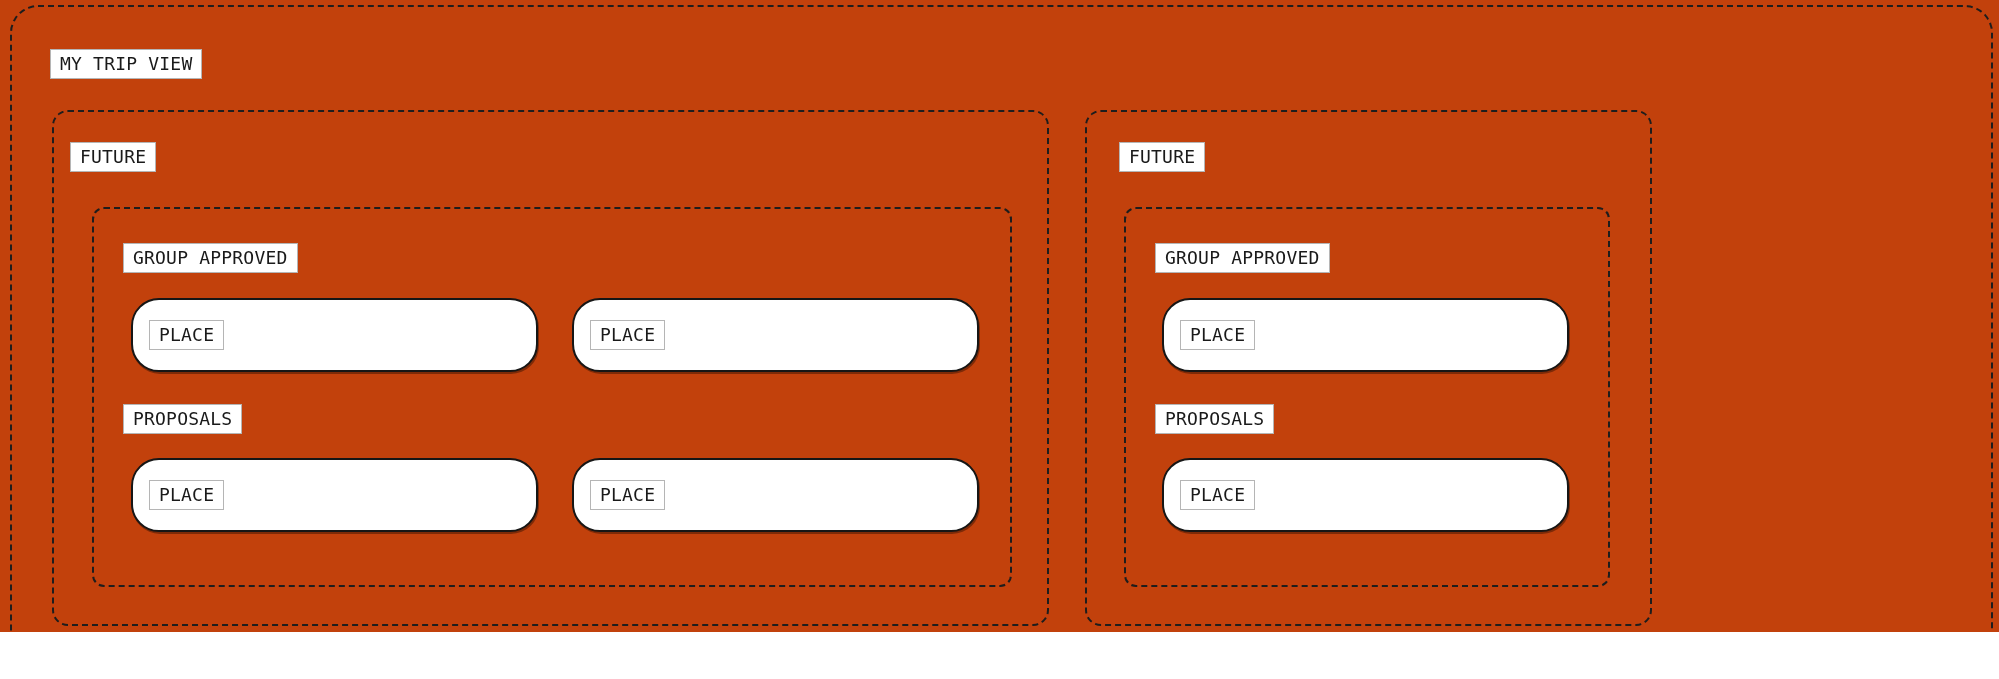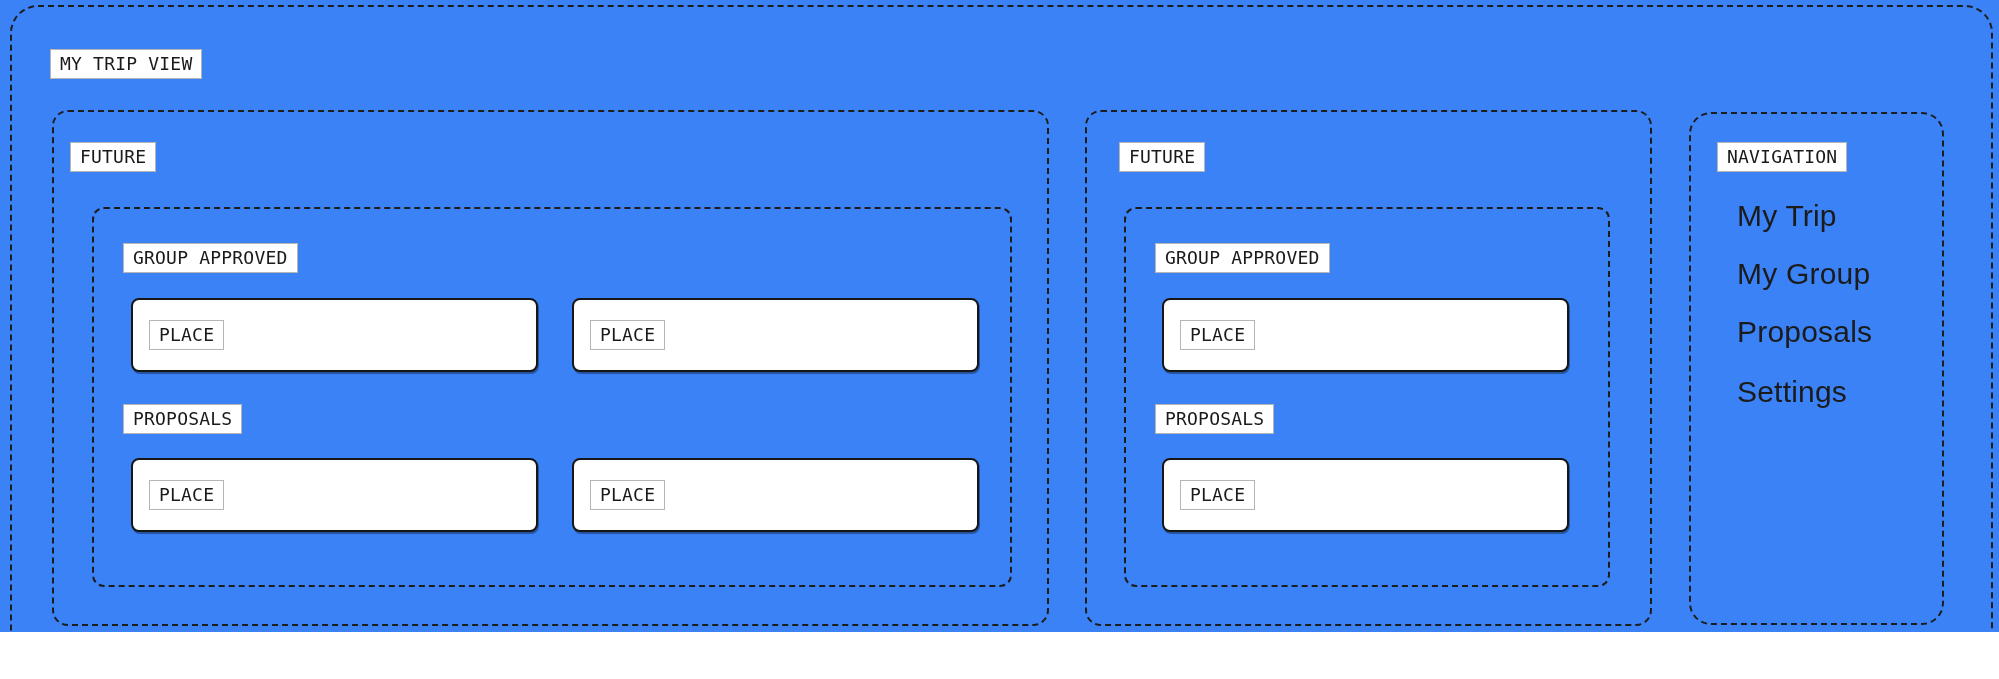--- a/index.html
+++ b/index.html
@@ -4,21 +4,21 @@
 <style>
   html, body {
     margin: 0;
     padding: 0;
     background: #ffffff;
   }
   .stage {
     position: relative;
     width: 1999px;
     height: 632px;
-    background: #3b82f6;
+    background: #c2410c;
     overflow: hidden;
     font-family: "DejaVu Sans Mono", monospace;
   }
   .frame {
     position: absolute;
     border: 2px dashed #1d1d1d;
     background: transparent;
     box-sizing: border-box;
   }
   .frame.outer  { border-radius: 28px; }
@@ -38,21 +38,21 @@
     font-weight: 500;
     color: #1a1a1a;
     letter-spacing: 0.2px;
     box-sizing: border-box;
   }
   .card {
     position: absolute;
     width: 407px;
     height: 74px;
     border: 2.5px solid #161616;
-    border-radius: 8px;
+    border-radius: 28px;
     background: #ffffff;
     box-shadow: 1px 2px 0 rgba(0,0,0,0.35);
     box-sizing: border-box;
     display: flex;
     align-items: center;
     padding-left: 16px;
   }
   .card .tag {
     position: static;
   }
@@ -116,23 +116,15 @@
 
         <div class="tag" style="left:29px; top:195px;">PROPOSALS</div>
 
         <div class="card" style="left:36px; top:249px;">
           <span class="tag">PLACE</span>
         </div>
 
       </div>
     </div>
 
-    <div class="frame nav" style="left:1677px; top:105px; width:255px; height:513px;">
-      <div class="tag" style="left:26px; top:28px;">NAVIGATION</div>
-
-      <div class="nav-item" style="top:85px;">My Trip</div>
-      <div class="nav-item" style="top:143px;">My Group</div>
-      <div class="nav-item" style="top:201px;">Proposals</div>
-      <div class="nav-item" style="top:261px;">Settings</div>
-    </div>
 
   </div>
 </div>
 
 </body></html>

